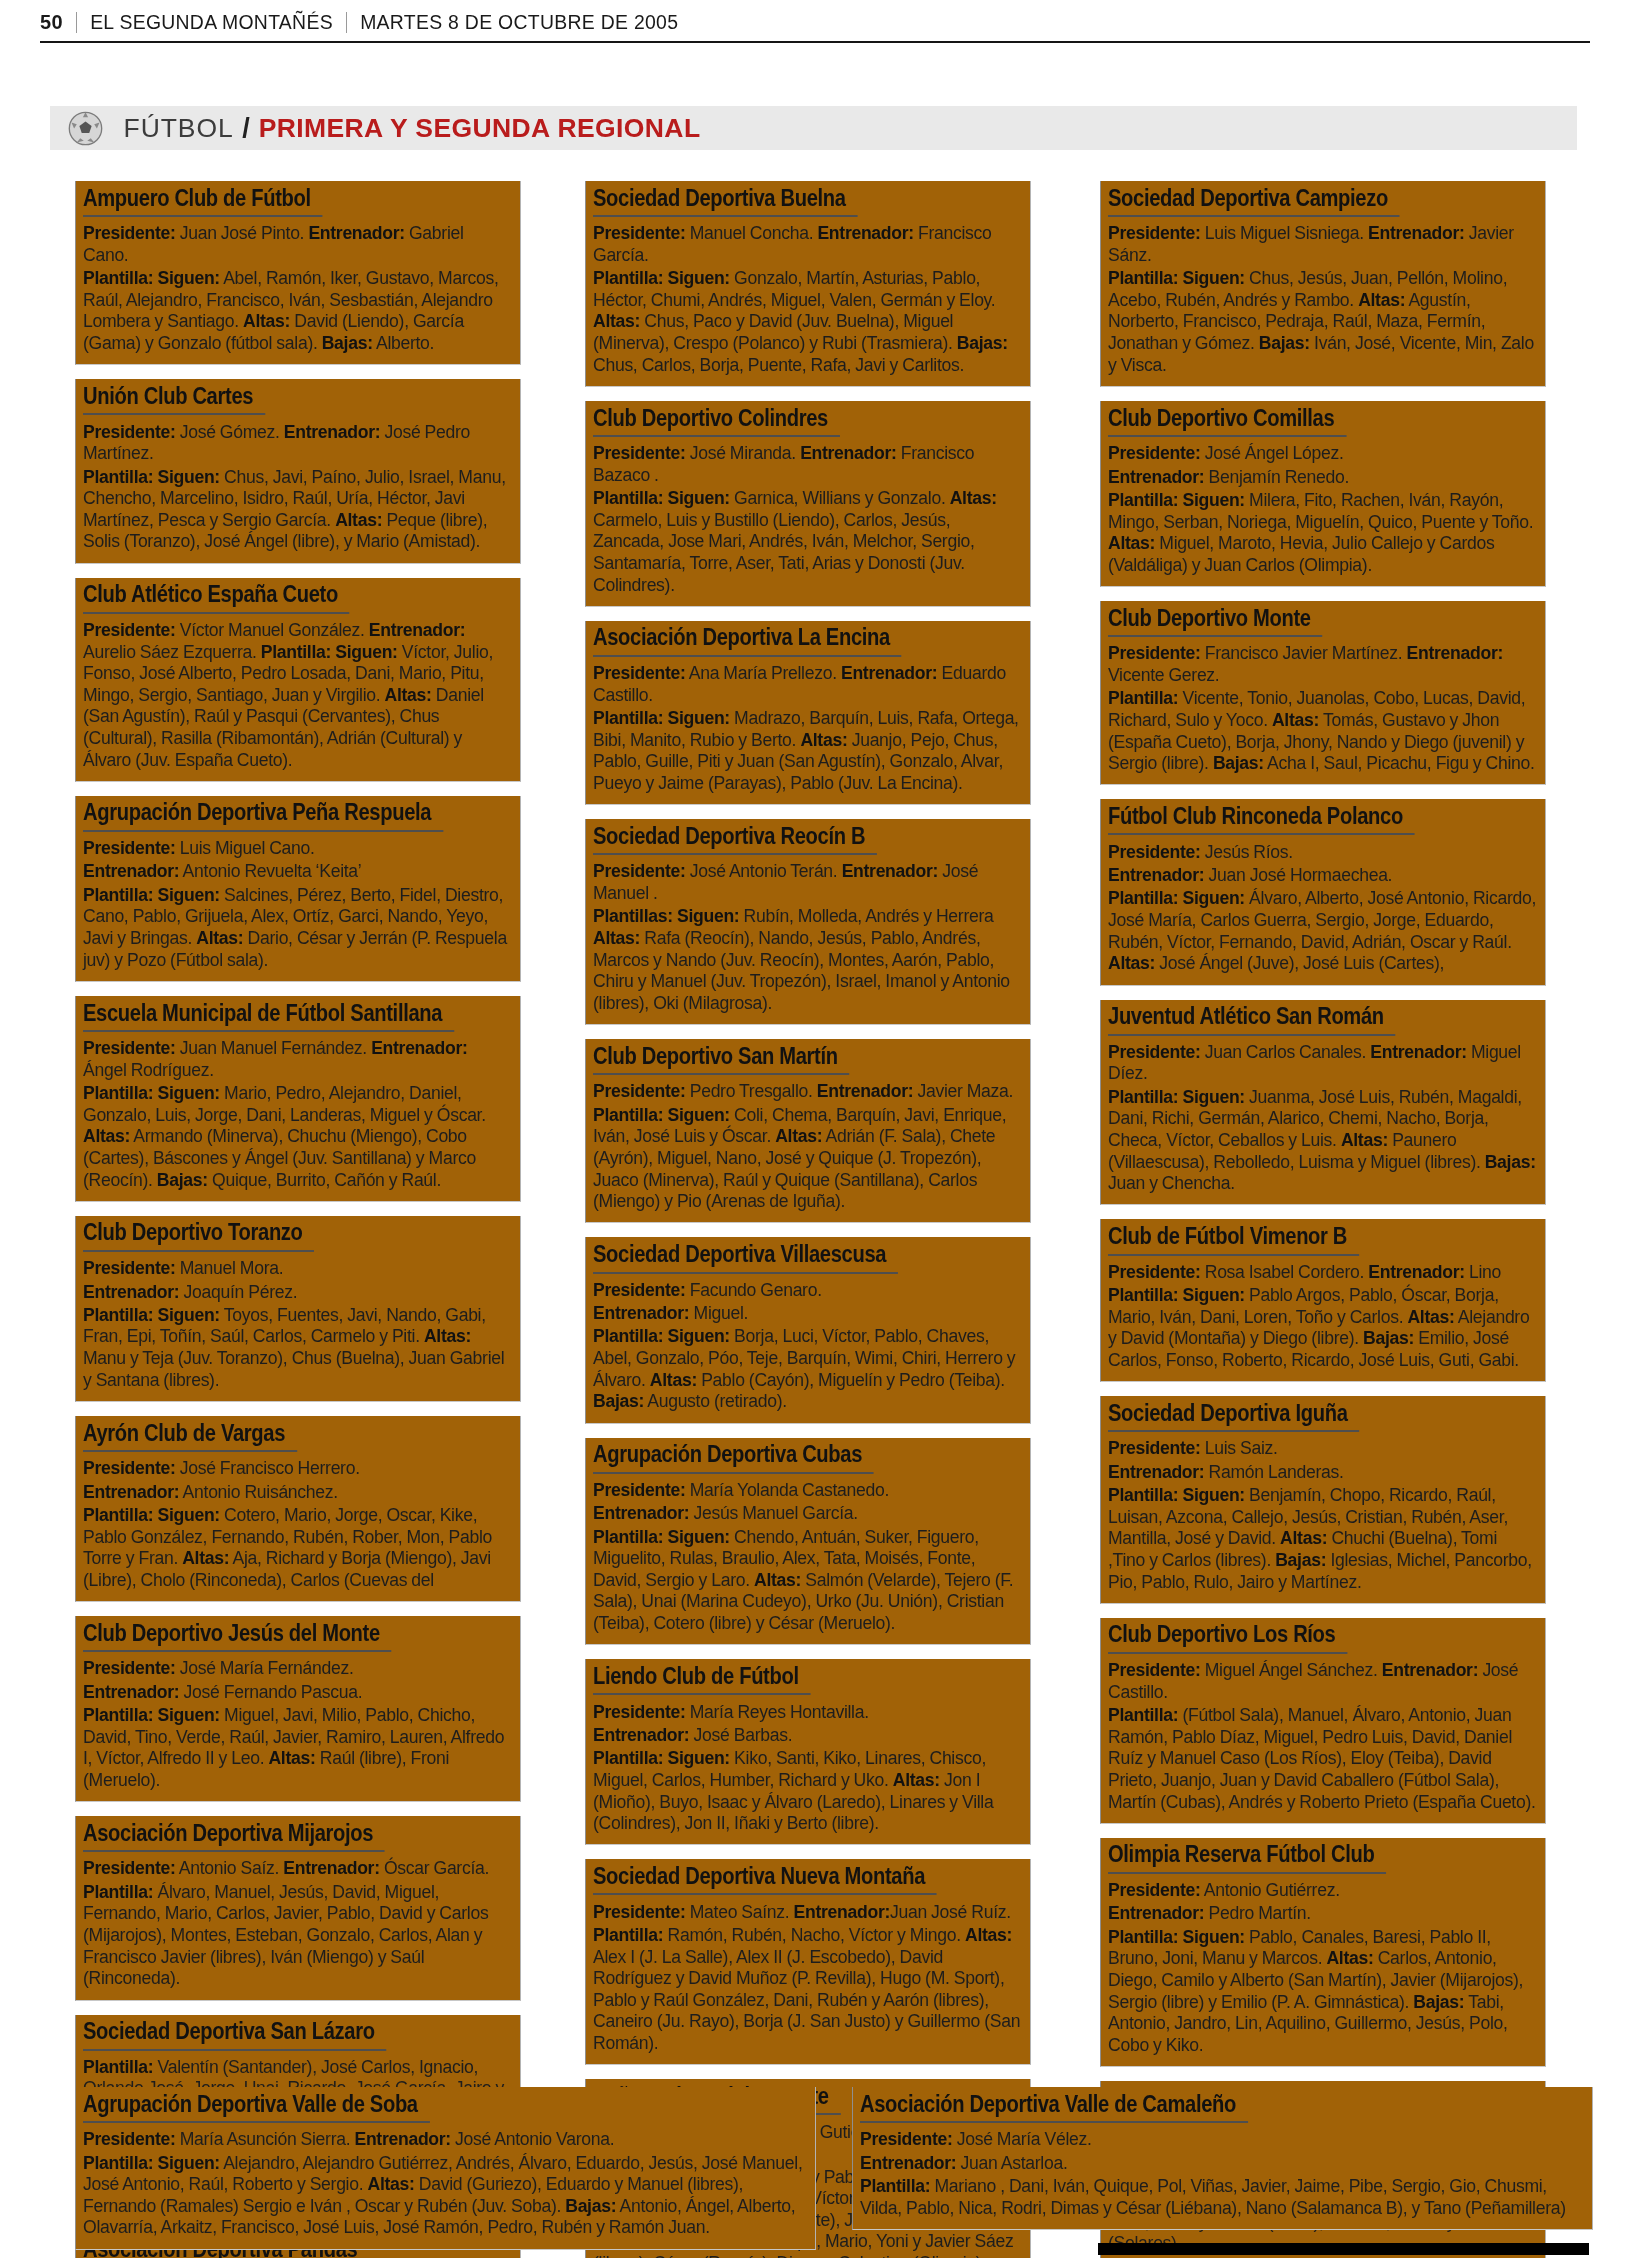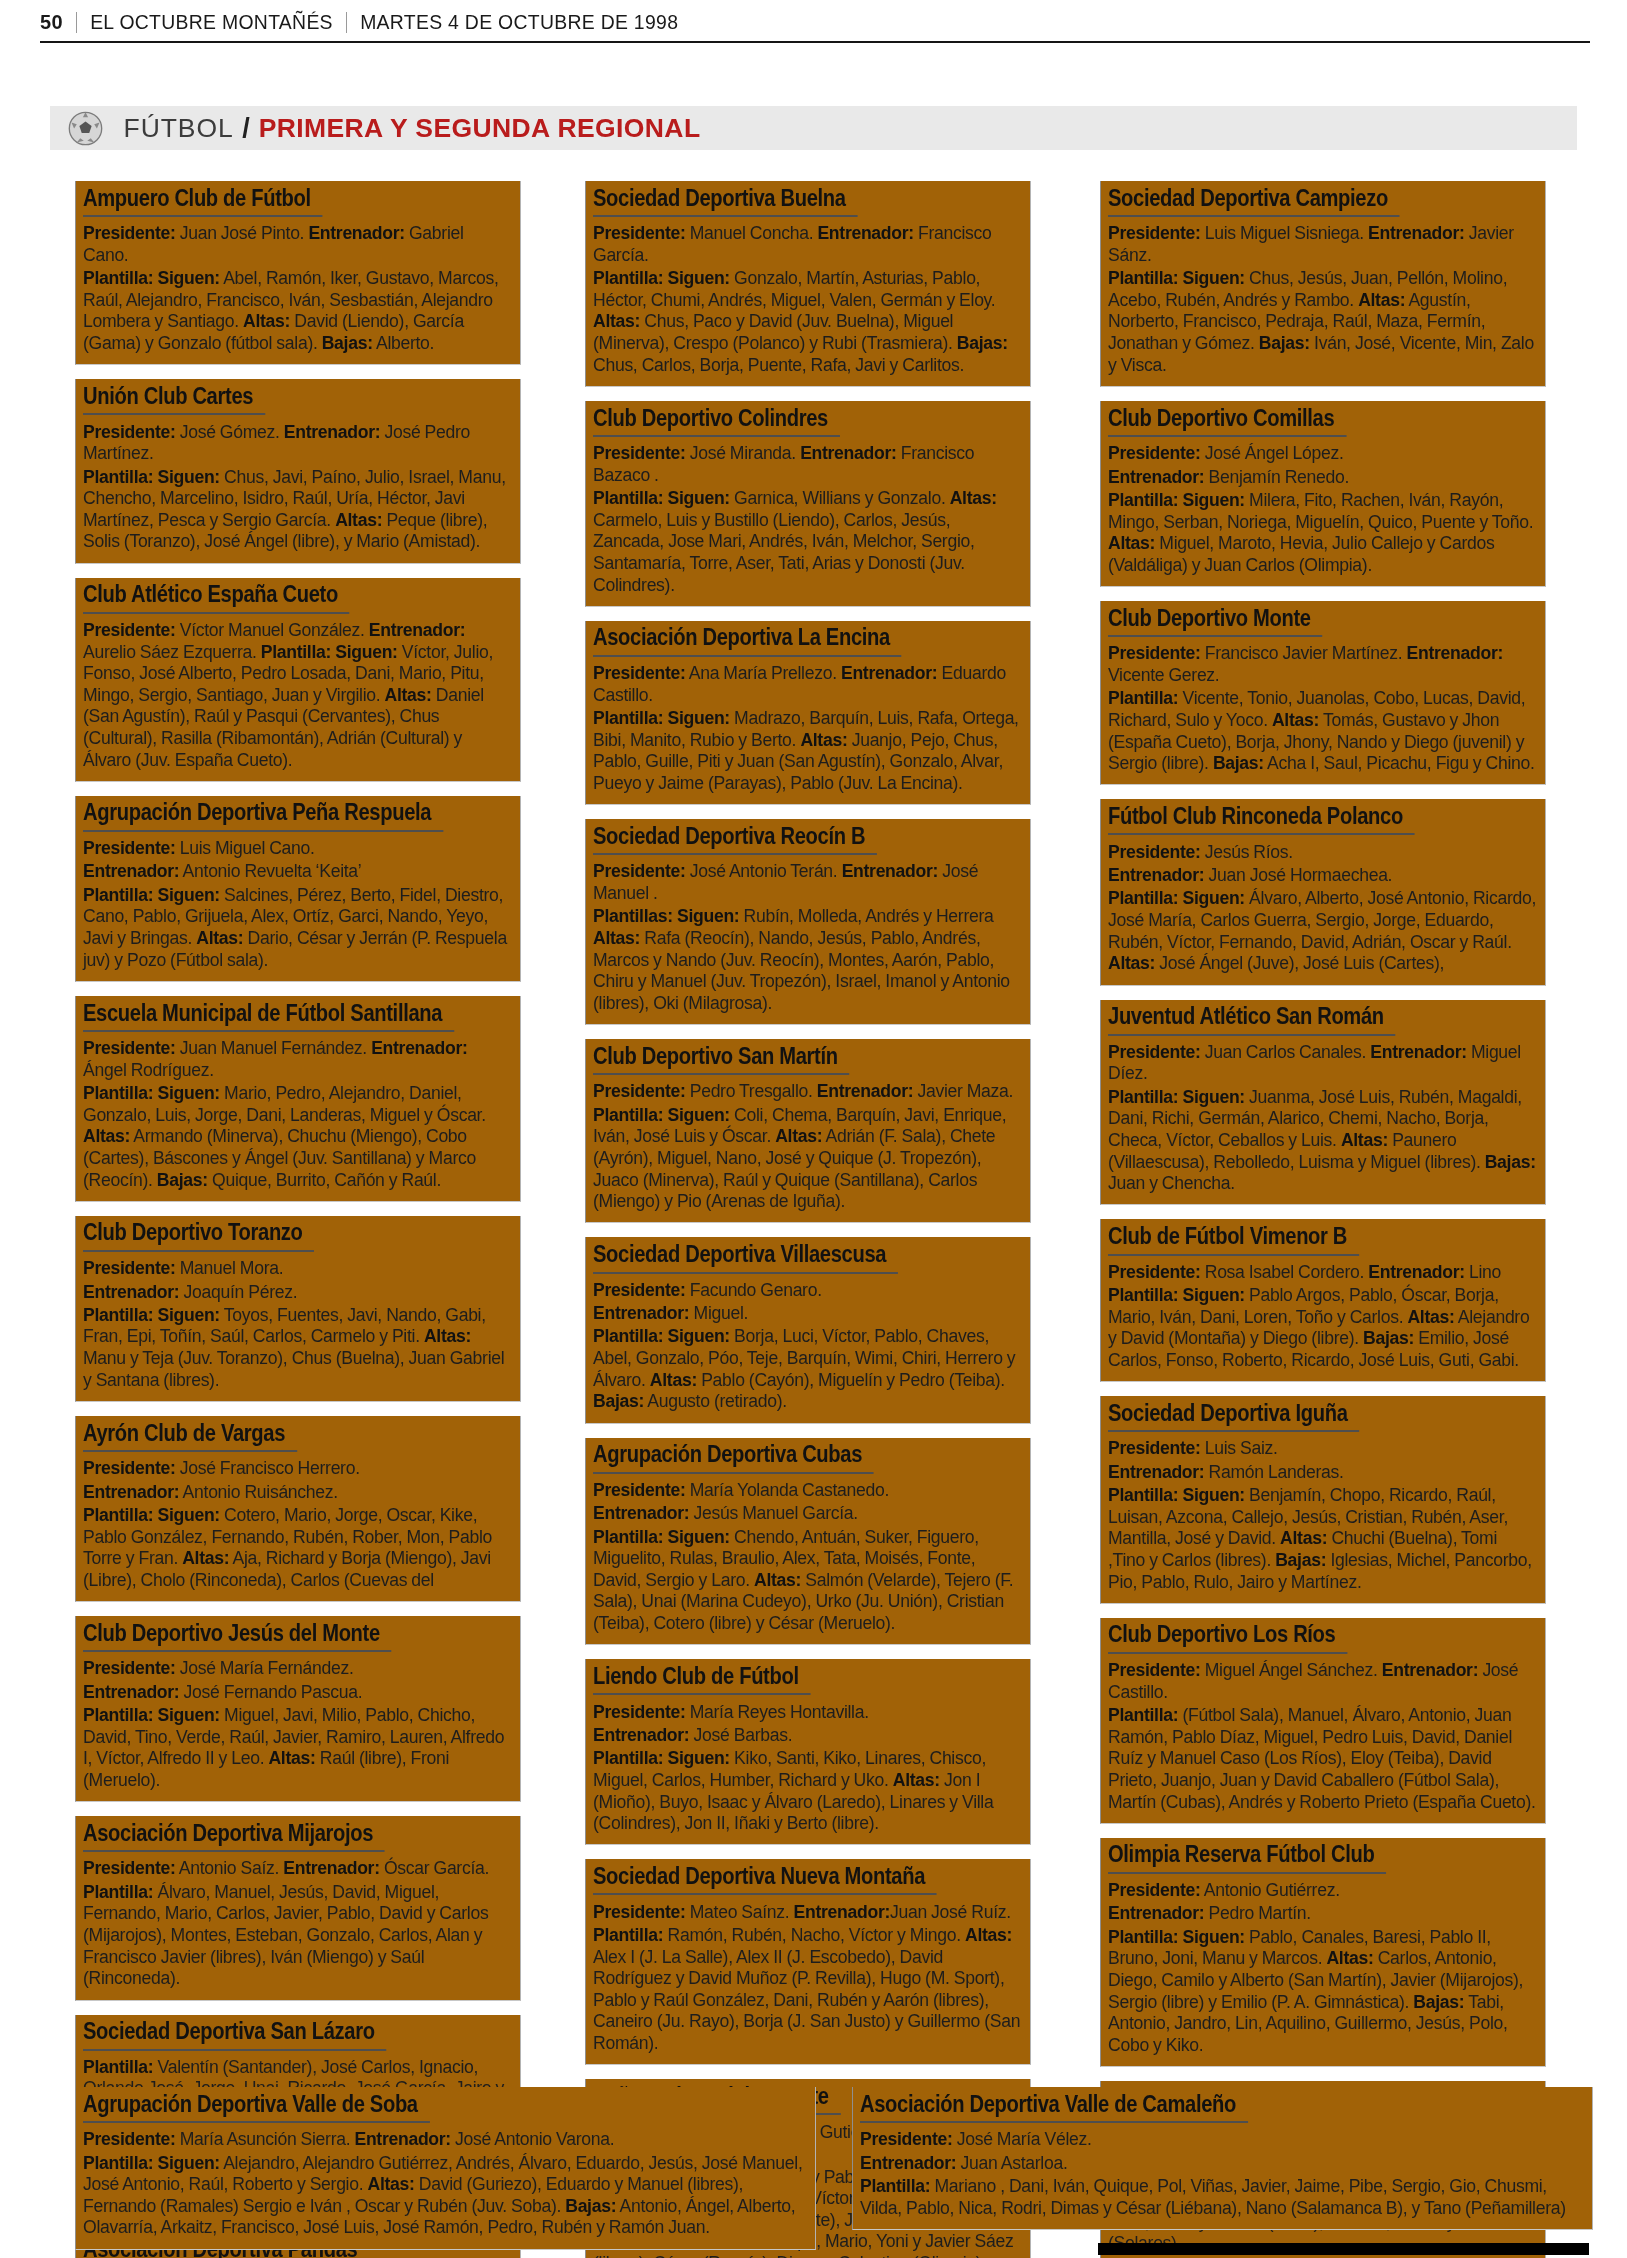--- a/index.html
+++ b/index.html
@@ -42,23 +42,23 @@
   .footer-bar{position:absolute;left:1098px;top:2243px;width:491px;height:11.5px;background:#000;}
 </style>
 </head>
 <body>
 
 <div class="page">
 
   <header class="page-header">
     <span class="page-number">50</span>
     <span class="vsep"></span>
-    <span>EL OCTUBRE MONTAÑÉS</span>
+    <span>EL SEGUNDA MONTAÑÉS</span>
     <span class="vsep"></span>
-    <span>MARTES 4 DE OCTUBRE DE 1998</span>
+    <span>MARTES 8 DE OCTUBRE DE 2005</span>
   </header>
   <div class="header-rule"></div>
 
   <div class="section-band">
     <span class="ball">
       <svg viewBox="0 0 40 40" width="35" height="35">
         <circle cx="20" cy="20" r="18.5" fill="#d6d6d6" stroke="#7c7c7c" stroke-width="1.5"></circle>
         <polygon points="20,12 27,17 24.3,25 15.7,25 13,17" fill="#555"></polygon>
         <path d="M20 1.5 L23 7 L17 7 Z" fill="#8a8a8a"></path>
         <path d="M4 13 L10 15 L7 20 Z" fill="#8a8a8a"></path>

